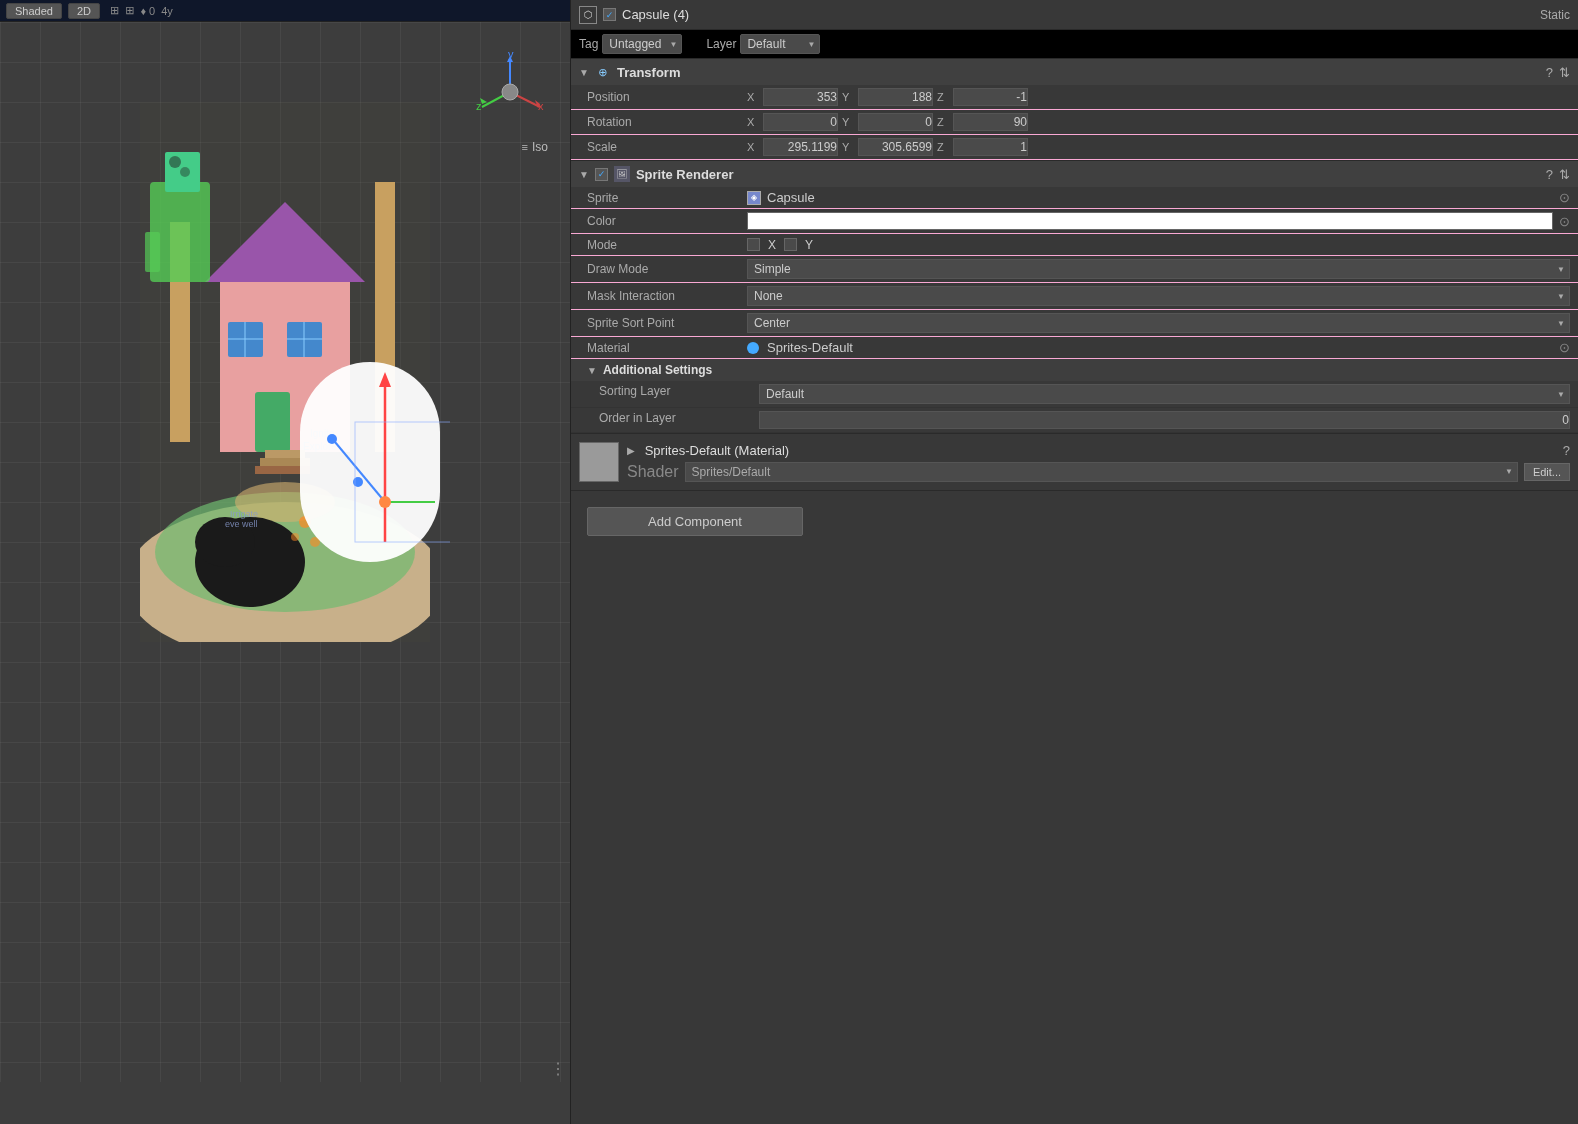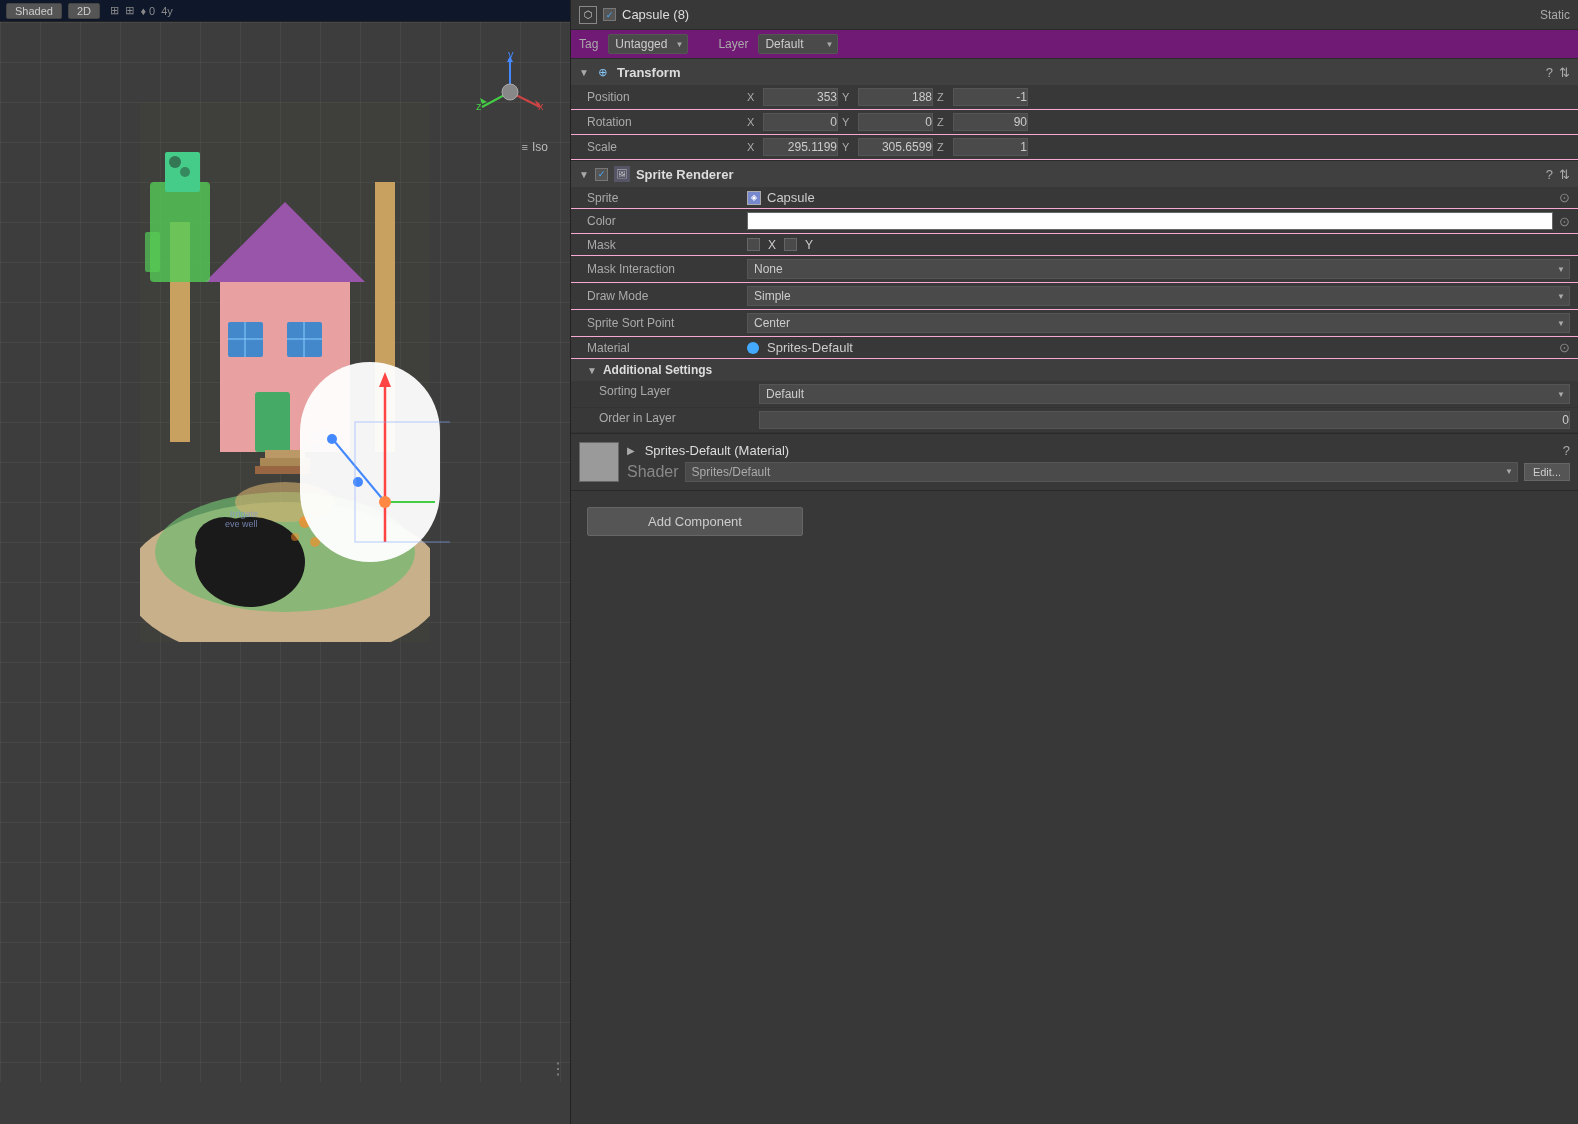--- a/index.html
+++ b/index.html
@@ -172,22 +172,22 @@
       color: #aaa;
       font-size: 12px;
       margin-left: 43px;
     }
 
     
     .tag-layer-row {
       display: flex;
       align-items: center;
       padding: 4px 8px;
-      gap: 10px;
-      background: #701a75;
+      gap: 4px;
+      background: #000000;
       border-bottom: 1px solid #2a2a2a;
     }
 
     .tag-label, .layer-label {
       color: #aaa;
       font-size: 12px;
     }
 
     .dropdown {
       background: #4a4a4a;
@@ -607,21 +607,21 @@
       <span class="dots-icon">⋮</span>
     </div>
   </div>
 </div>
 
 <div class="inspector-panel">
 
   <div class="inspector-header">
     <div class="object-icon">⬡</div>
     <div class="checkbox">✓</div>
-    <span class="object-name">Capsule (8)</span>
+    <span class="object-name">Capsule (4)</span>
     <span class="static-label">Static</span>
   </div>
 
   <div class="tag-layer-row">
     <span class="tag-label">Tag</span>
     <div class="dropdown">
       <span>Untagged</span>
     </div>
     <span class="layer-label" style="margin-left:20px;">Layer</span>
     <div class="dropdown">
@@ -700,43 +700,43 @@
 
     <div class="prop-row">
       <span class="prop-label">Color</span>
       <div class="prop-value">
         <div class="color-swatch" style="background:white;"></div>
         <span style="color:#888;cursor:pointer;margin-left:2px;">⊙</span>
       </div>
     </div>
 
     <div class="prop-row">
-      <span class="prop-label">Mask</span>
+      <span class="prop-label">Mode</span>
       <div class="prop-value flip-group">
         <div class="flip-checkbox"></div>
         <span class="flip-axis-label">X</span>
         <div class="flip-checkbox"></div>
         <span class="flip-axis-label">Y</span>
       </div>
     </div>
 
     <div class="prop-row">
+      <span class="prop-label">Draw Mode</span>
+      <div class="prop-value">
+        <div class="full-dropdown">
+          <span>Simple</span>
+        </div>
+      </div>
+    </div>
+
+    <div class="prop-row">
       <span class="prop-label">Mask Interaction</span>
       <div class="prop-value">
         <div class="full-dropdown">
           <span>None</span>
-        </div>
-      </div>
-    </div>
-
-    <div class="prop-row">
-      <span class="prop-label">Draw Mode</span>
-      <div class="prop-value">
-        <div class="full-dropdown">
-          <span>Simple</span>
         </div>
       </div>
     </div>
 
     <div class="prop-row">
       <span class="prop-label">Sprite Sort Point</span>
       <div class="prop-value">
         <div class="full-dropdown">
           <span>Center</span>
         </div>

